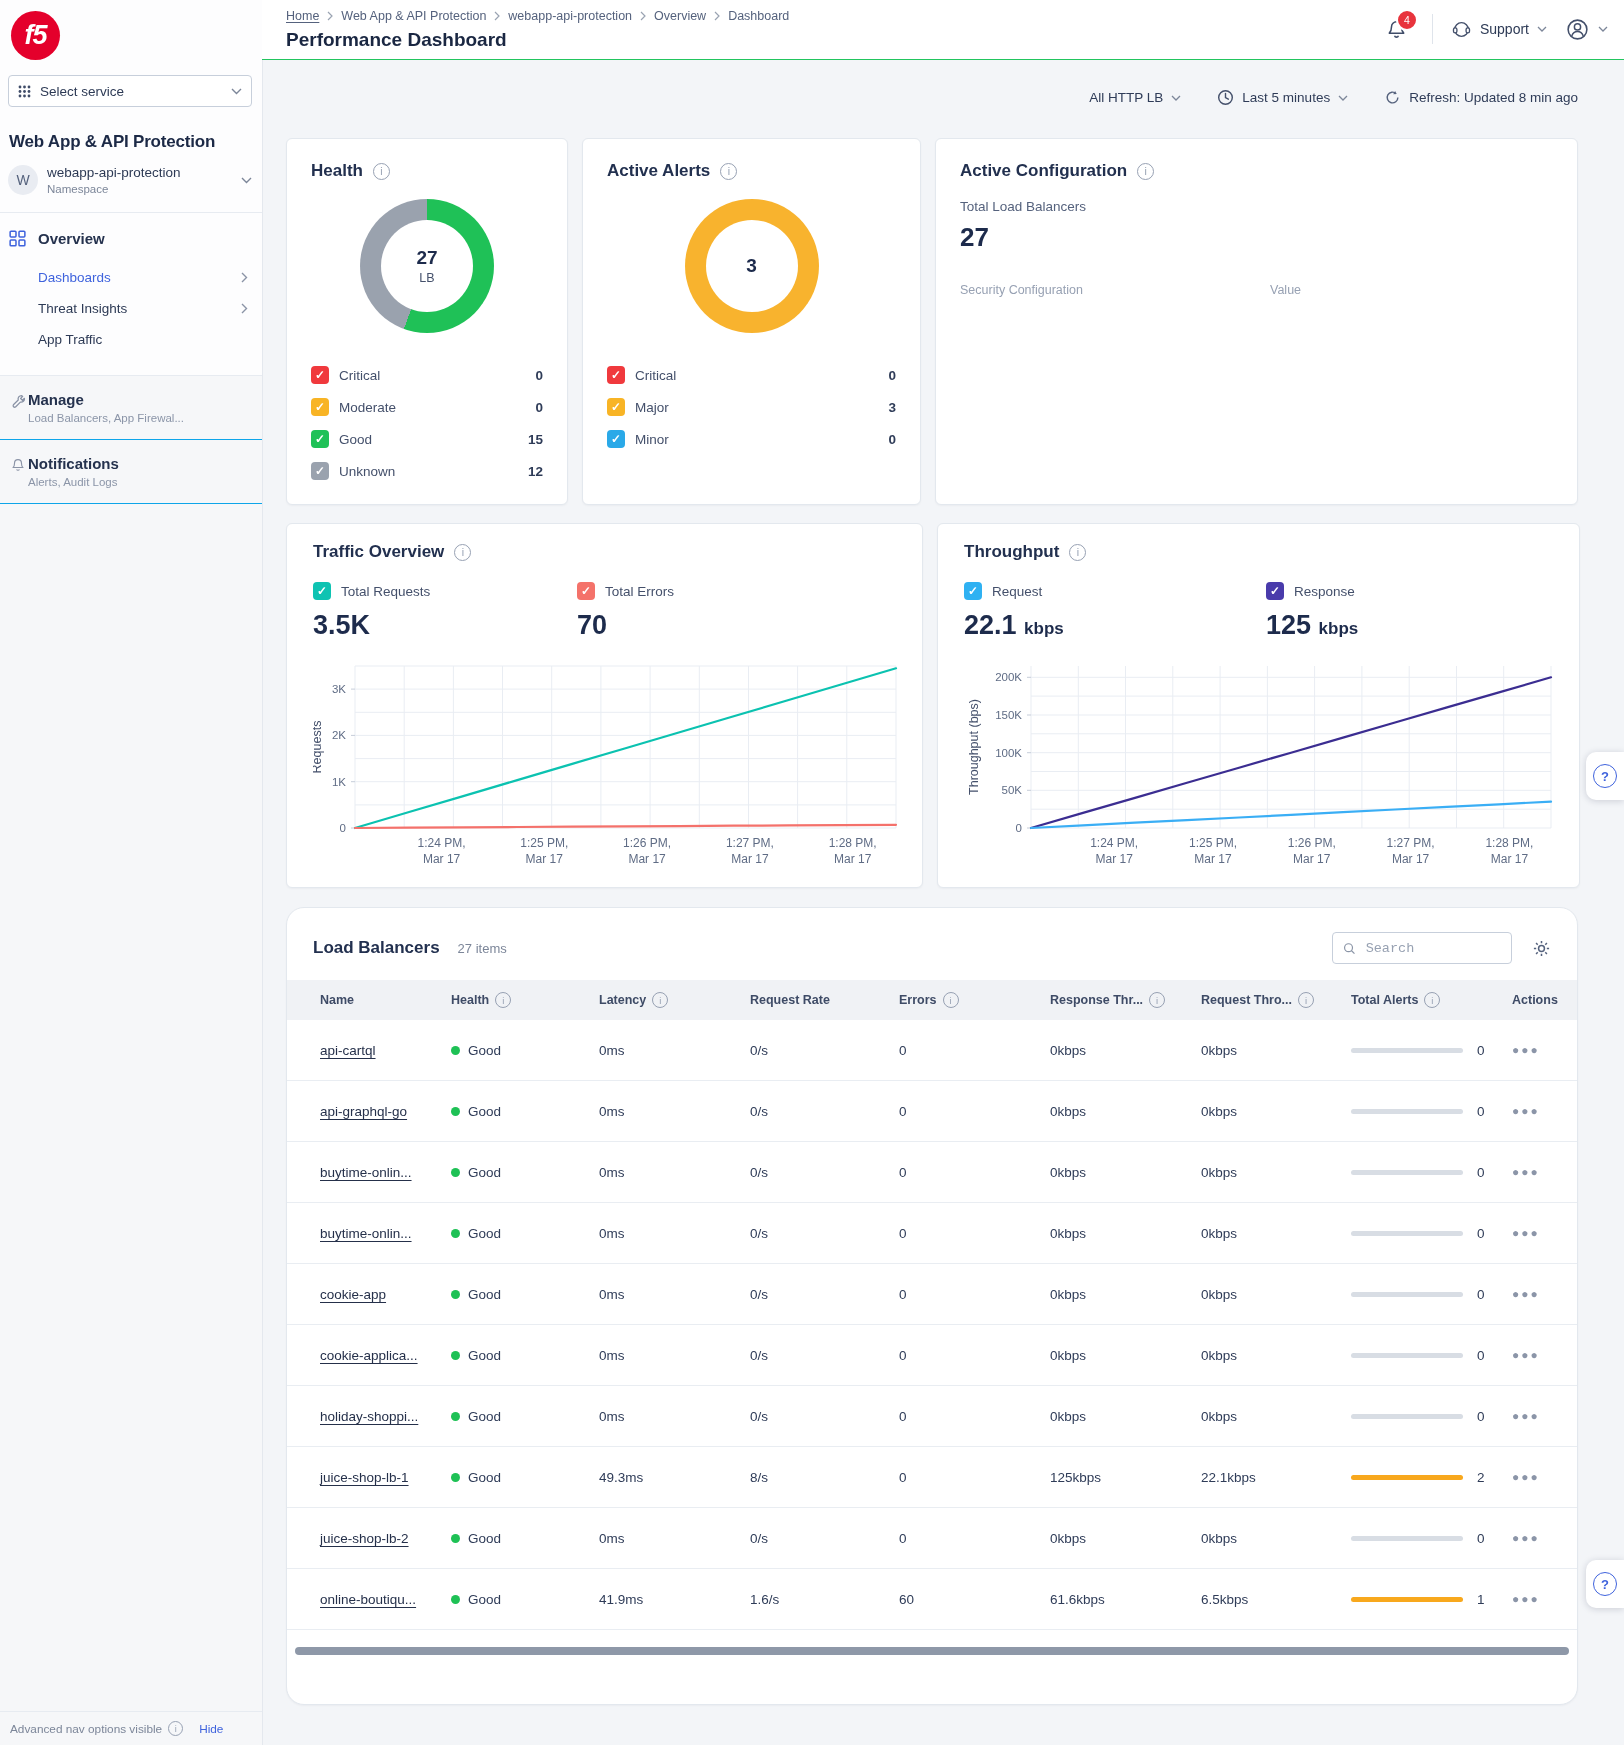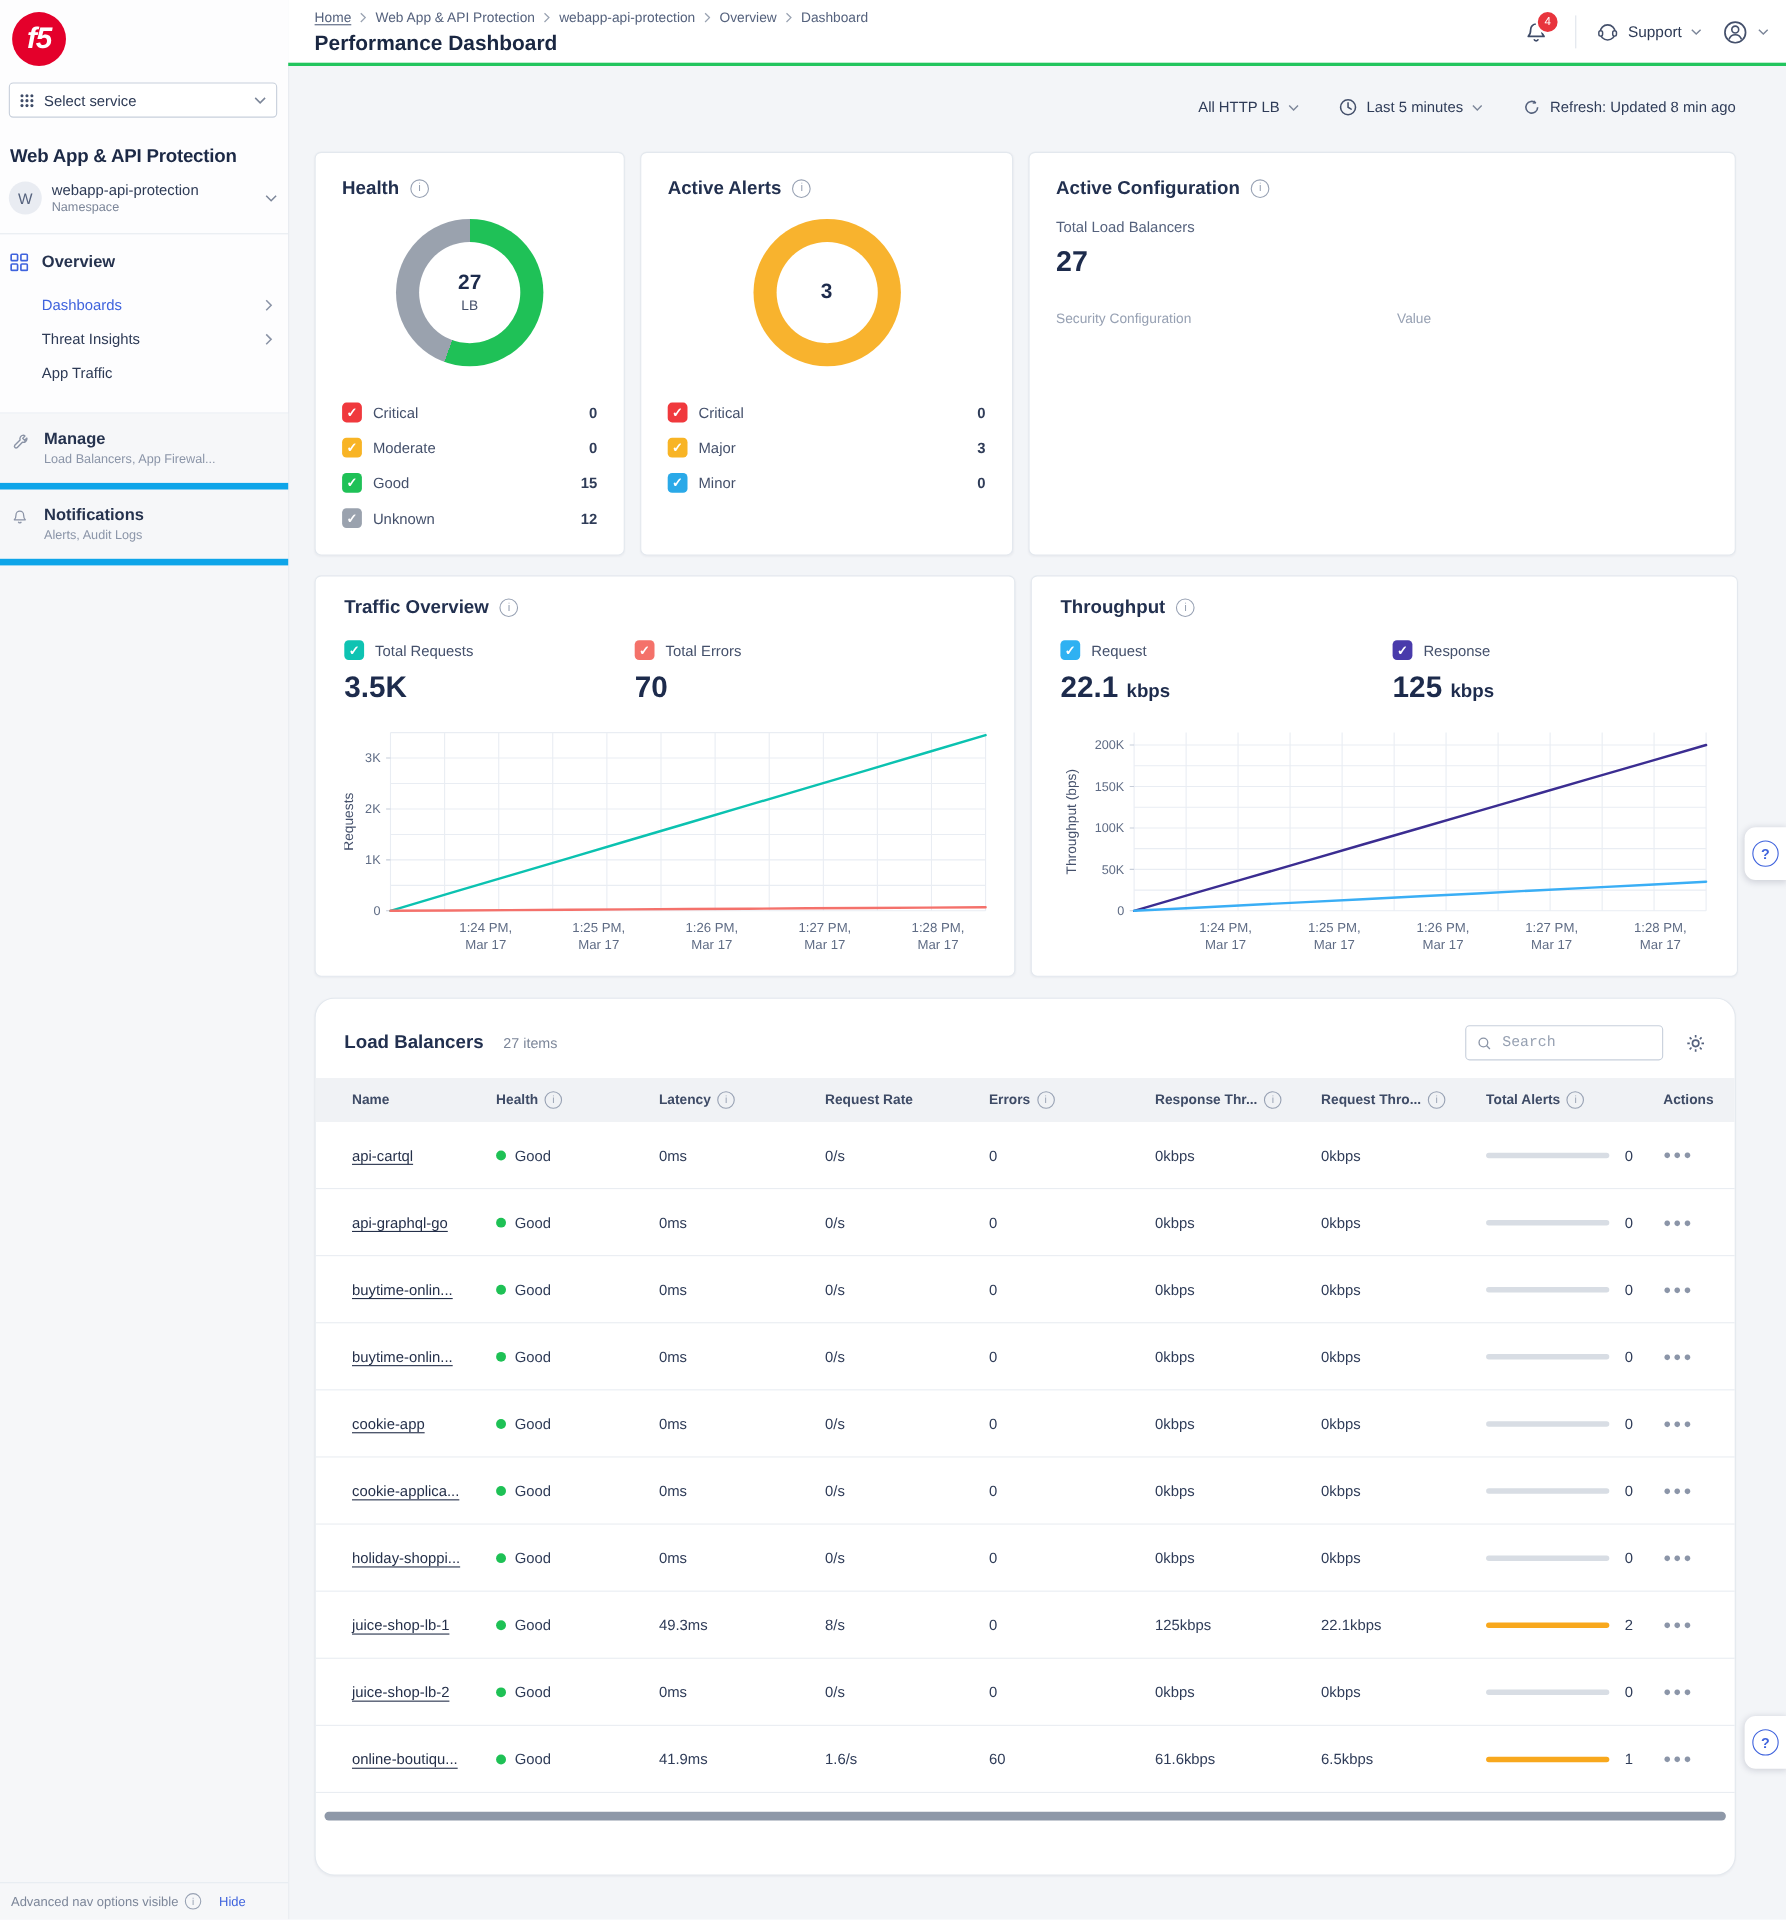--- a/index.html
+++ b/index.html
@@ -17,30 +17,30 @@
   .ns-tx{flex:1;min-width:0;}
   .ns-name{font-size:13.5px;color:#2d3a55;}
   .ns-sub{font-size:11.5px;color:#7c8699;margin-top:3px;}
   .sec-overview{padding:17px 0 20px;border-bottom:1px solid #e7ebf1;}
   .sec-head{display:flex;align-items:center;gap:12px;padding-left:9px;font-size:15px;font-weight:600;color:#25324e;cursor:pointer;}
   .subnav{margin-top:15px;}
   .subitem{height:31px;display:flex;align-items:center;padding:0 14px 0 38px;font-size:13.5px;color:#2d3a55;cursor:pointer;}
   .subitem .grow{flex:1;}
   .subitem.active{color:#3f63dd;}
   .grayzone{flex:1;background:#f6f7f9;display:flex;flex-direction:column;}
-  .sec2{display:flex;gap:12px;padding:15px 10px 15px 10px;border-bottom:6px solid #0ea5e9;cursor:pointer;}
+  .sec2{display:flex;padding:15px 10px 15px 10px;border-bottom:1px solid #0ea5e9;cursor:pointer;}
   .sec2 .ic{flex:none;width:18px;padding-top:2px;}
   .sec2-t{font-size:15px;font-weight:600;color:#25324e;}
   .sec2-s{font-size:11.5px;color:#8b95a8;margin-top:4px;}
   .grayfill{flex:1;}
   .side-foot{border-top:1px solid #e7ebf1;background:#f6f7f9;padding:9px 10px;display:flex;align-items:center;gap:6px;font-size:11.8px;color:#7c8699;}
   .hide-link{color:#3f63dd;margin-left:10px;cursor:pointer;text-decoration:none;}
   
   .main{position:absolute;left:262px;right:0;top:0;bottom:0;}
-  header{background:#fff;border-bottom:3px solid #22c55e;height:60px;position:relative;padding-left:24px;box-sizing:border-box;}
+  header{background:#fff;border-bottom:1px solid #22c55e;height:60px;position:relative;padding-left:24px;box-sizing:border-box;}
   .bc{display:flex;align-items:center;gap:8px;padding-top:9px;font-size:12.5px;color:#55627d;}
   .bc-item{cursor:pointer;}
   .bc-item.home{text-decoration:underline;text-underline-offset:2px;}
   .page-title{font-size:19px;font-weight:600;color:#1a2742;margin-top:6px;}
   .hdr-right{position:absolute;right:16px;top:14px;display:flex;align-items:center;gap:18px;}
   .bell-wrap{position:relative;cursor:pointer;padding:2px 6px;}
   .badge{position:absolute;top:-7px;right:-4px;background:#e8343d;color:#fff;font-size:10.5px;min-width:14px;height:14px;padding:2px;border-radius:50%;display:flex;align-items:center;justify-content:center;border:2px solid #fff;}
   .hdr-div{width:1px;height:30px;background:#dfe4eb;}
   .hdr-item{display:flex;align-items:center;gap:8px;font-size:14px;color:#2d3a55;cursor:pointer;}
   .filters{display:flex;justify-content:flex-end;align-items:center;gap:36px;padding:29px 46px 0 24px;font-size:13.5px;color:#2f3c58;}

